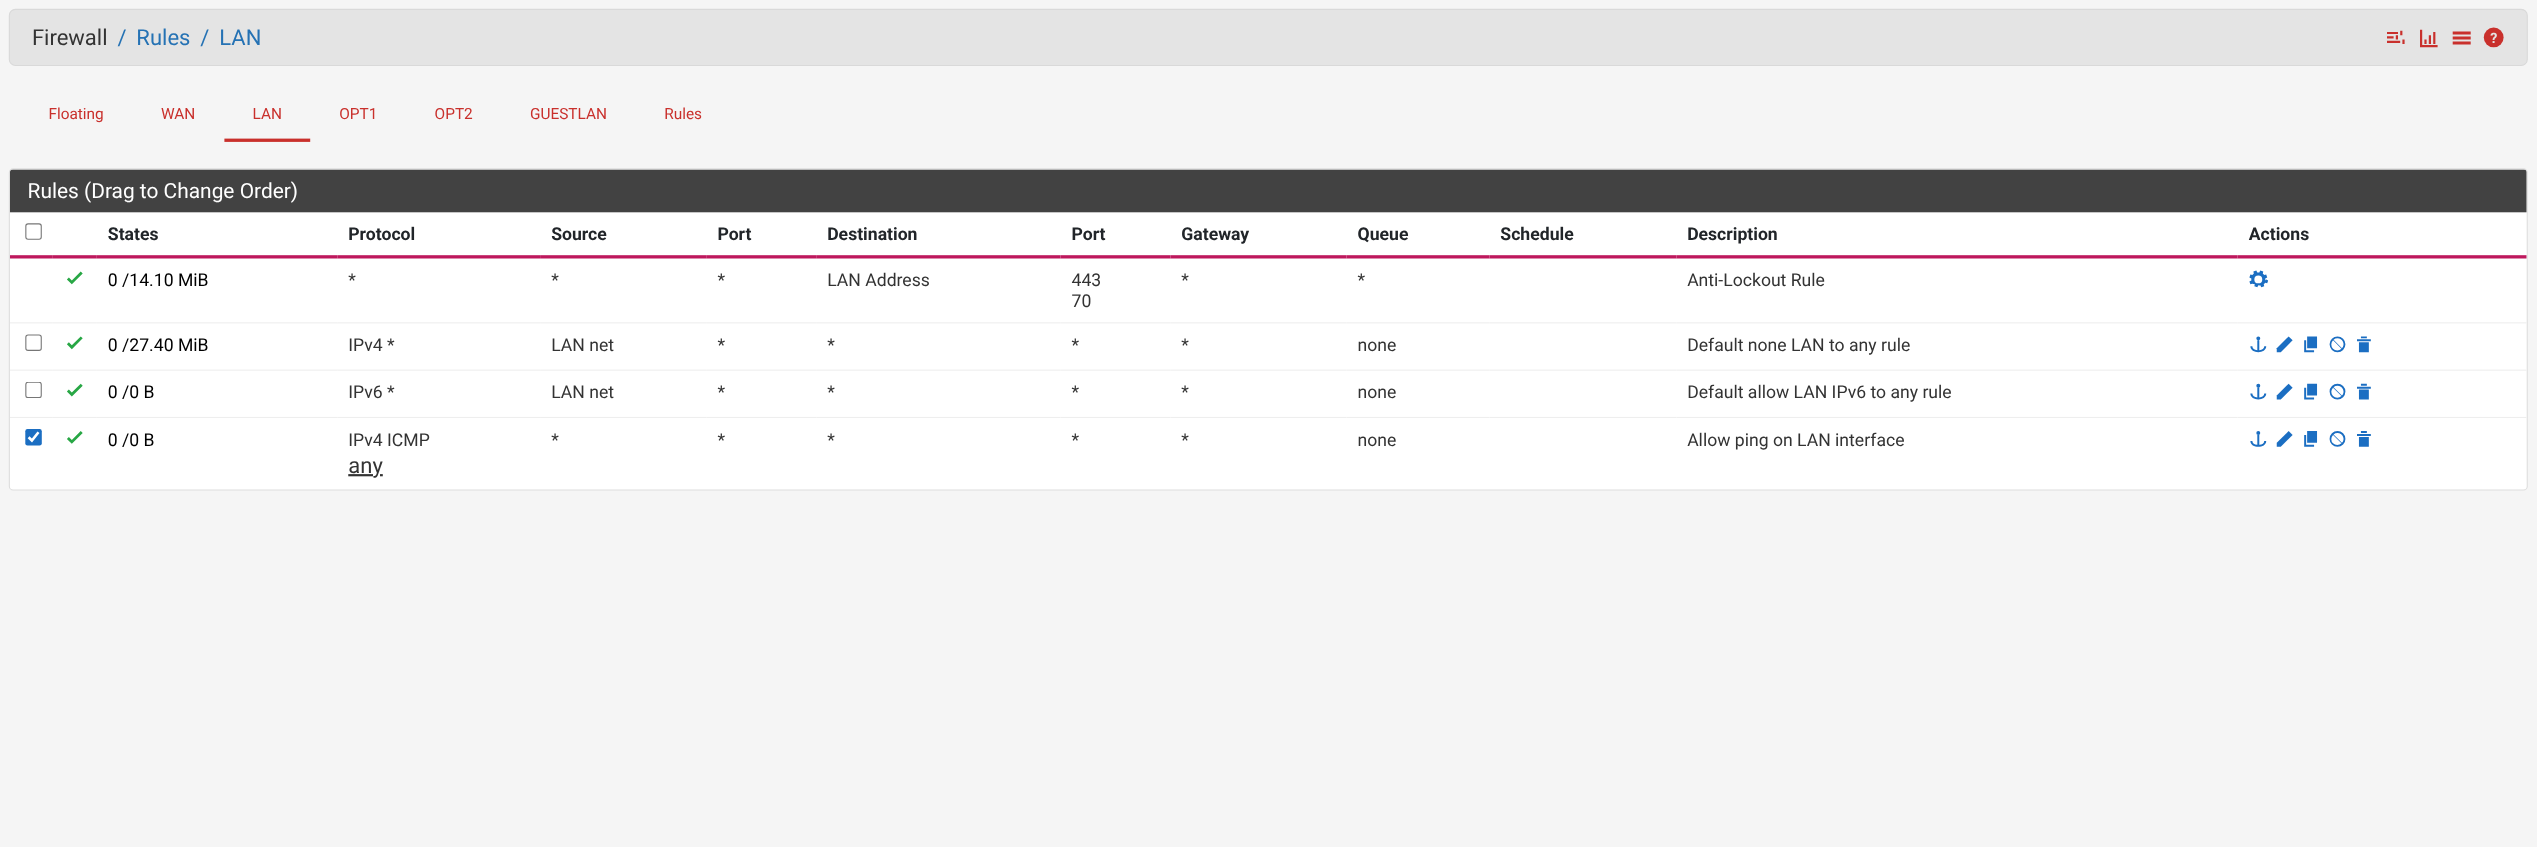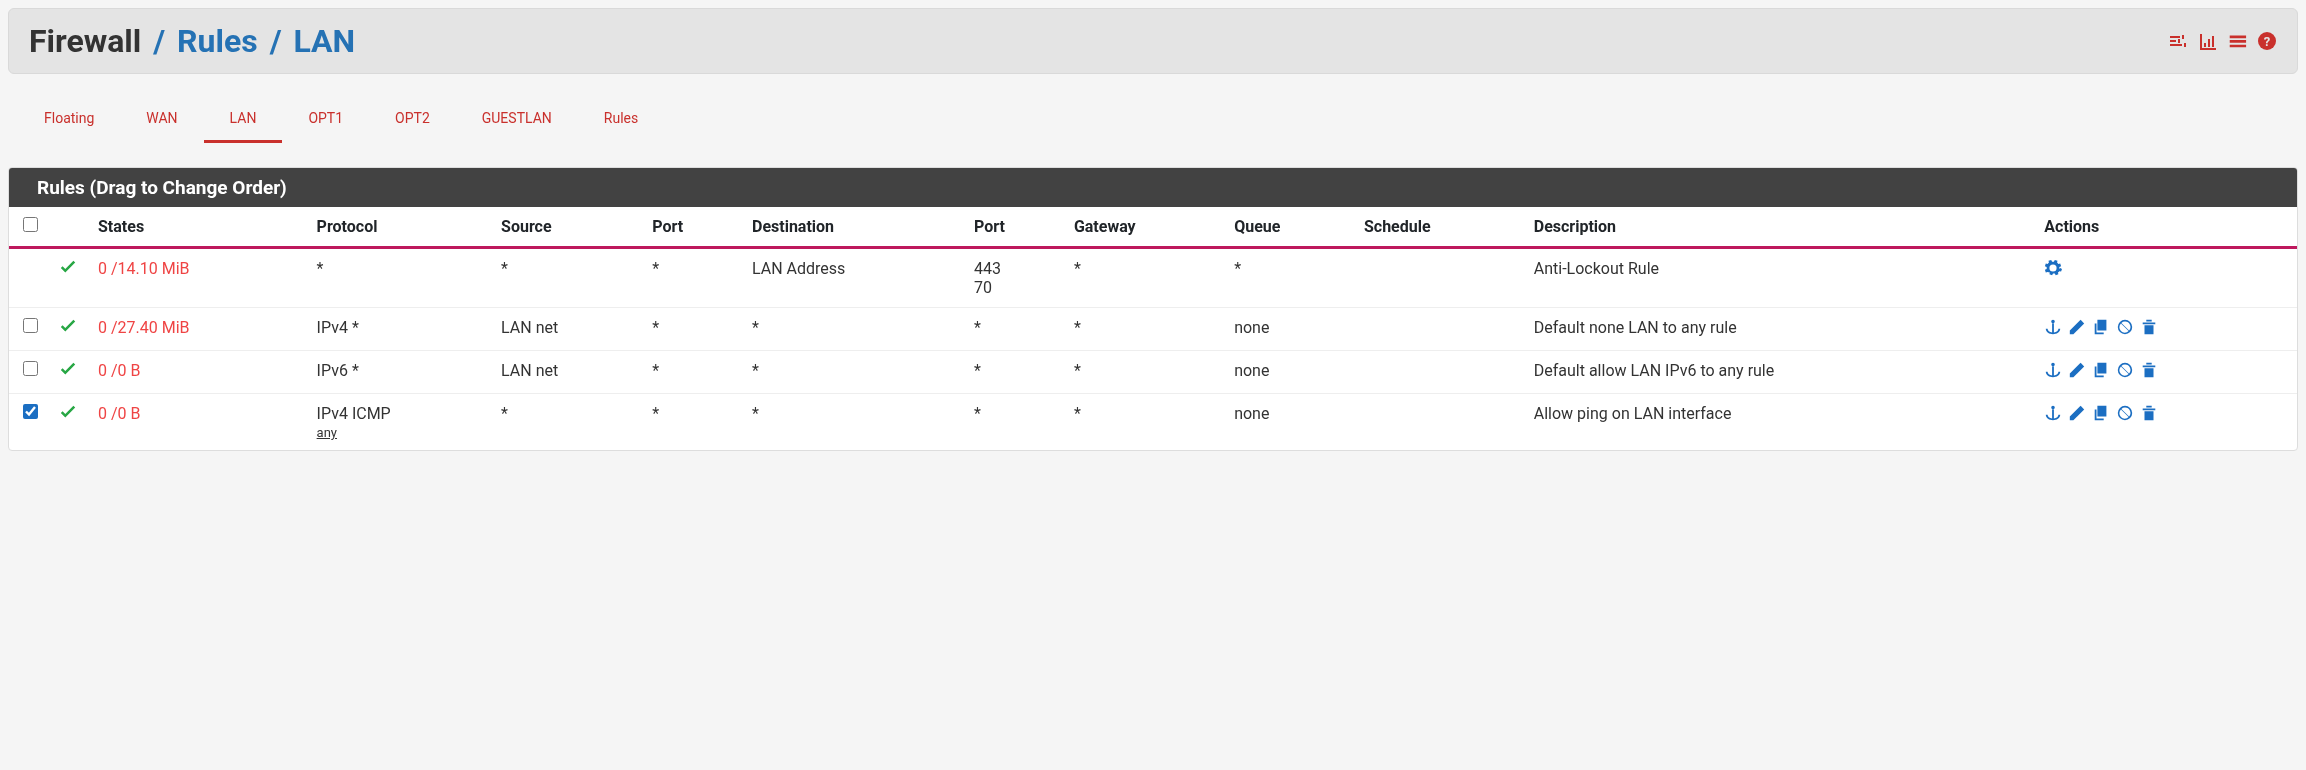--- a/index.html
+++ b/index.html
@@ -13,22 +13,22 @@
     background: #e4e4e4;
     border: 1px solid #d9d9d9;
     border-radius: 6px;
     margin: 8px;
     padding: 13px 20px;
     display: flex;
     align-items: center;
     justify-content: space-between;
   }
   .breadcrumb {
-    font-size: 32px;
-    font-weight: 700;
+    font-size: 20px;
+    font-weight: 400;
     color: #333;
   }
   .breadcrumb .crumb-link { color: #2572b4; }
   .breadcrumb .sep { color: #2572b4; margin: 0 4px; }
   .header-actions { display:flex; gap:10px; align-items:center; }
   .header-actions svg { width:20px; height:20px; fill:#c9302c; cursor:pointer; }
   .tabs {
     display:flex;
     gap: 0;
     margin: 26px 8px 0 8px;
@@ -46,22 +46,22 @@
     margin: 24px 8px 8px 8px;
     background:#fff;
     border:1px solid #ddd;
     border-radius:4px;
     overflow:hidden;
   }
   .panel-header {
     background:#424242;
     color:#fff;
     font-size:19px;
-    font-weight:700;
-    padding:8px 28px;
+    font-weight:400;
+    padding:8px 16px;
   }
   table {
     width:100%;
     border-collapse:collapse;
   }
   thead th {
     text-align:left;
     font-weight:700;
     font-size:16px;
     padding:10px 10px;
@@ -70,23 +70,23 @@
   }
   tbody td {
     padding:10px 10px;
     border-top:1px solid #eee;
     vertical-align:top;
     font-size:16px;
     color:#333;
   }
   .col-check { width:36px; padding-left:14px; }
   .col-status { width:40px; text-align:center; }
-  .states-link { color:#ef4444; }
+  .states-link { color:#000000; }
   .check-icon { color:#28a745; }
-  .proto-sub { text-decoration:underline; display:block; font-size:13px; margin-top:2px;}
+  .proto-sub { text-decoration:underline; display:block; font-size:20px; margin-top:2px;}
   .row-actions { display:flex; gap:6px; align-items:center; }
   .row-actions svg { width:18px; height:18px; fill:#1b6ec2; cursor:pointer; }
   input[type=checkbox]{ width:15px; height:15px; cursor:pointer; accent-color:#1b6ec2; }
   .port-lines span { display:block; }
 </style>
 </head>
 <body>
 
 <svg width="0" height="0" style="position:absolute">
   <defs>

